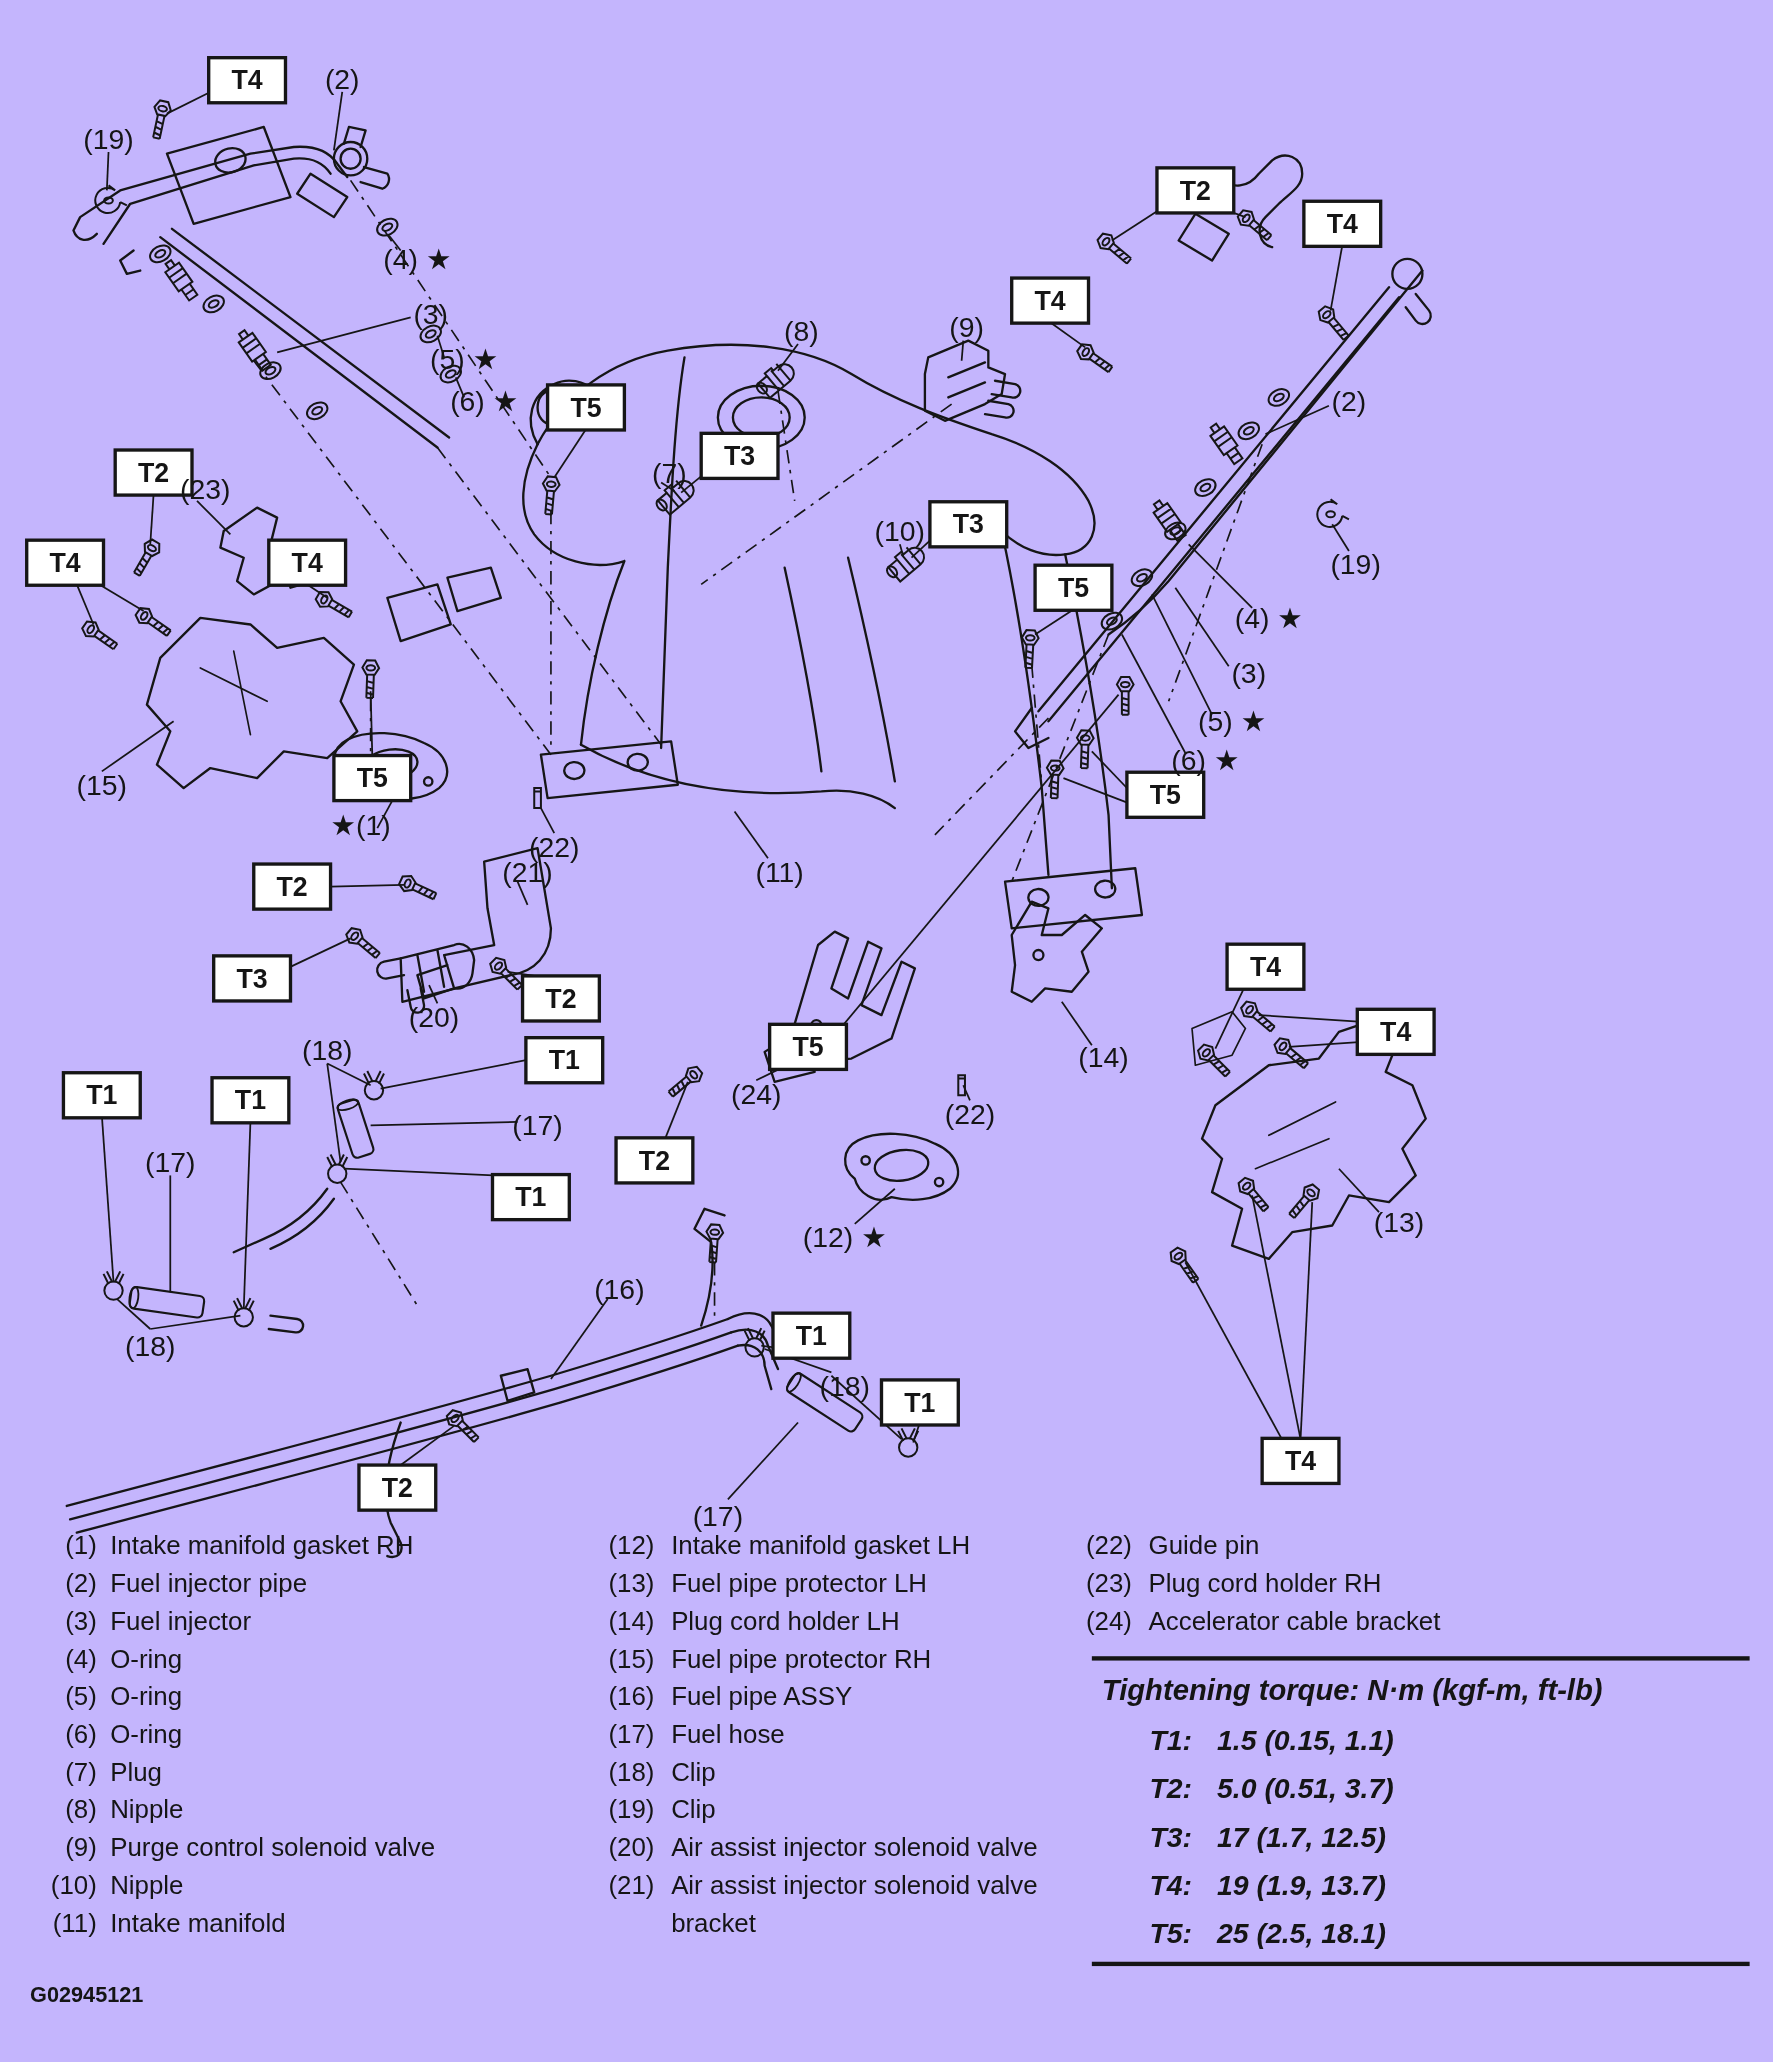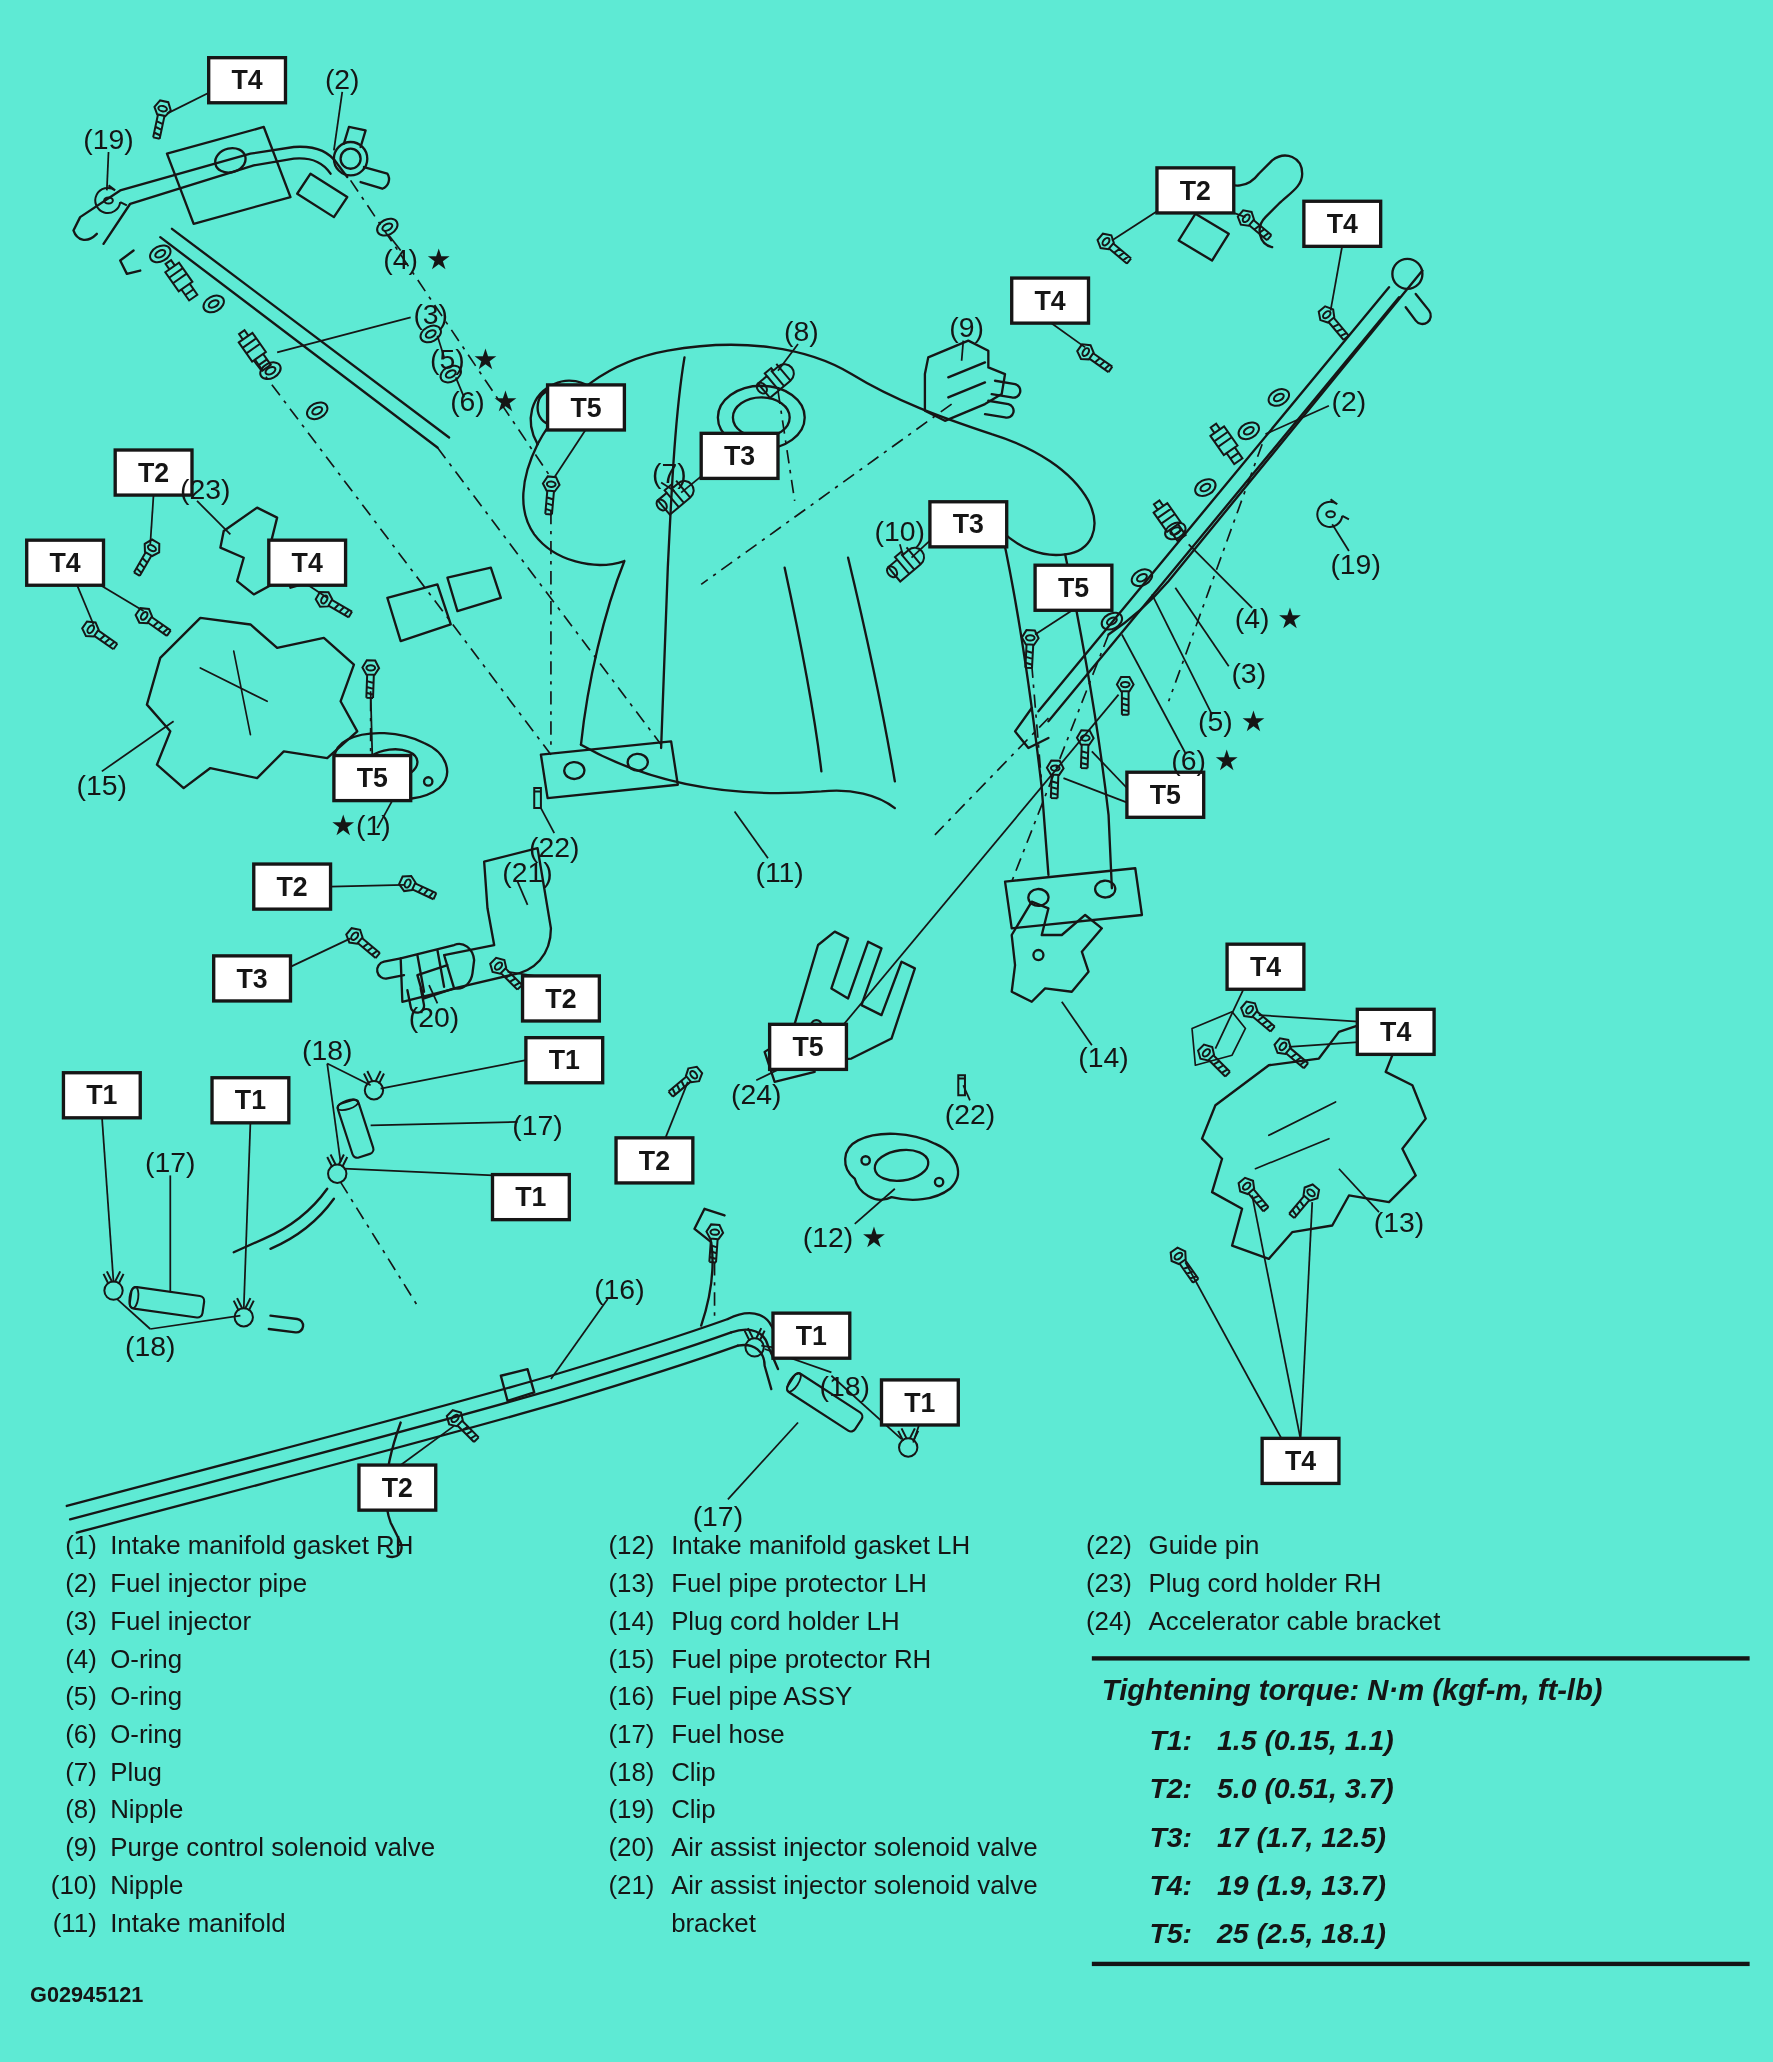--- a/index.html
+++ b/index.html
@@ -1,16 +1,16 @@
 <!DOCTYPE html>
 <html style="font-size:13.4px"><head>
 <meta charset="utf-8">
 <style>
   html,body{margin:0;padding:0;background:#ffffff;}
-  .page{width:1773px;height:2062px;background:#5eead4;position:relative;overflow:hidden;text-align:center;}
+  .page{width:1773px;height:2062px;background:#c4b5fd;position:relative;overflow:hidden;text-align:center;}
   svg{display:block;}
   text{font-family:"Liberation Sans","DejaVu Sans",sans-serif;fill:#151515;}
   .callout{font-size:17px;}
   .tbox-text{font-size:16px;font-weight:bold;}
   .legend-num{font-size:15.5px;}
   .legend-text{font-size:15.5px;}
   .tq-title{font-size:17.5px;font-weight:bold;font-style:italic;}
   .tq-label{font-size:17px;font-weight:bold;font-style:italic;}
   .tq-value{font-size:17px;font-weight:bold;font-style:italic;}
   .figid{font-size:13px;font-weight:bold;}

